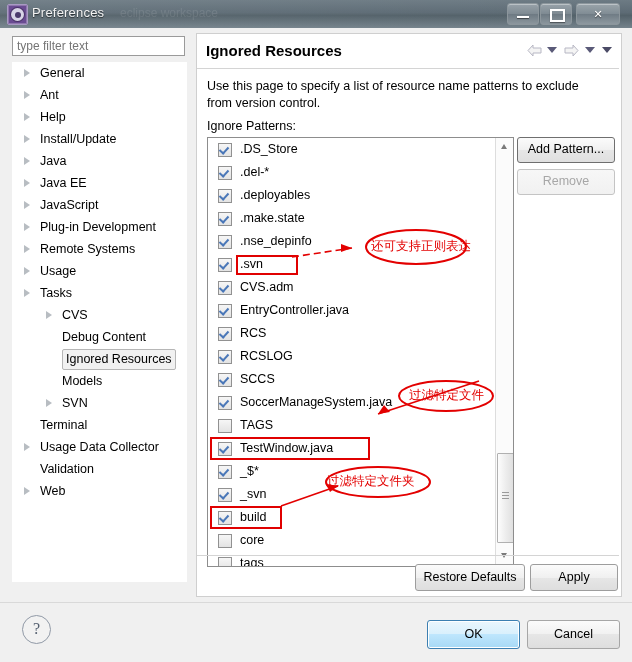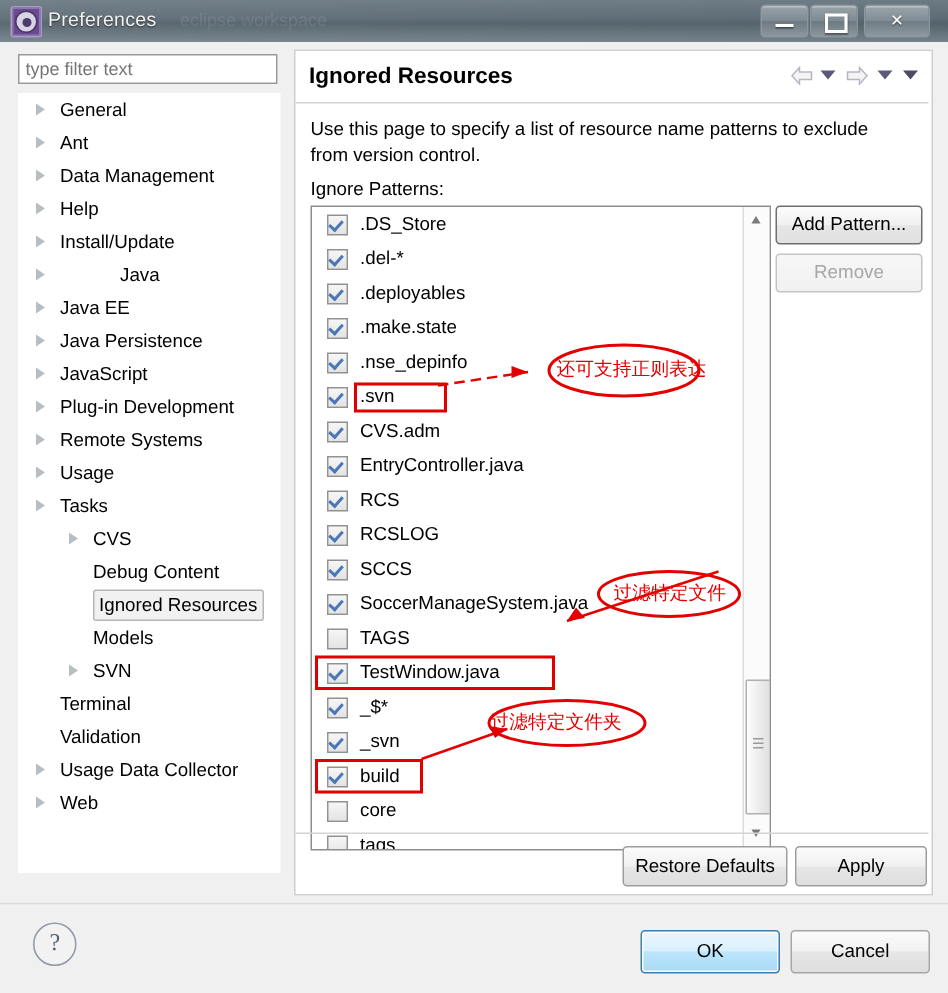--- a/index.html
+++ b/index.html
@@ -233,41 +233,33 @@
         <div class="tnode">
           <span class="tri-closed" style="left: 12px;"></span>
           <span class="tlabel" style="left: 28px;">General</span>
         </div>
         <div class="tnode">
           <span class="tri-closed" style="left: 12px;"></span>
           <span class="tlabel" style="left: 28px;">Ant</span>
         </div>
         <div class="tnode">
           <span class="tri-closed" style="left: 12px;"></span>
-          <span class="tlabel" style="left: 28px;">Data Management</span>
-        </div>
-        <div class="tnode">
-          <span class="tri-closed" style="left: 12px;"></span>
           <span class="tlabel" style="left: 28px;">Help</span>
         </div>
         <div class="tnode">
           <span class="tri-closed" style="left: 12px;"></span>
           <span class="tlabel" style="left: 28px;">Install/Update</span>
         </div>
         <div class="tnode">
           <span class="tri-closed" style="left: 12px;"></span>
-          <span class="tlabel" style="left: 28px; margin-left: 40px;">Java</span>
+          <span class="tlabel" style="left: 28px;">Java</span>
         </div>
         <div class="tnode">
           <span class="tri-closed" style="left: 12px;"></span>
           <span class="tlabel" style="left: 28px;">Java EE</span>
-        </div>
-        <div class="tnode">
-          <span class="tri-closed" style="left: 12px;"></span>
-          <span class="tlabel" style="left: 28px;">Java Persistence</span>
         </div>
         <div class="tnode">
           <span class="tri-closed" style="left: 12px;"></span>
           <span class="tlabel" style="left: 28px;">JavaScript</span>
         </div>
         <div class="tnode">
           <span class="tri-closed" style="left: 12px;"></span>
           <span class="tlabel" style="left: 28px;">Plug-in Development</span>
         </div>
         <div class="tnode">
@@ -296,25 +288,25 @@
           <span class="tlabel" style="left: 50px;">Models</span>
         </div>
         <div class="tnode">
           <span class="tri-closed" style="left: 34px;"></span>
           <span class="tlabel" style="left: 50px;">SVN</span>
         </div>
         <div class="tnode">
           <span class="tlabel" style="left: 28px;">Terminal</span>
         </div>
         <div class="tnode">
+          <span class="tri-closed" style="left: 12px;"></span>
+          <span class="tlabel" style="left: 28px;">Usage Data Collector</span>
+        </div>
+        <div class="tnode">
           <span class="tlabel" style="left: 28px;">Validation</span>
-        </div>
-        <div class="tnode">
-          <span class="tri-closed" style="left: 12px;"></span>
-          <span class="tlabel" style="left: 28px;">Usage Data Collector</span>
         </div>
         <div class="tnode">
           <span class="tri-closed" style="left: 12px;"></span>
           <span class="tlabel" style="left: 28px;">Web</span>
         </div>
       </div>
 
     <div id="rightpane">
       <div id="page-title">Ignored Resources</div>
       <div id="title-sep"></div>

